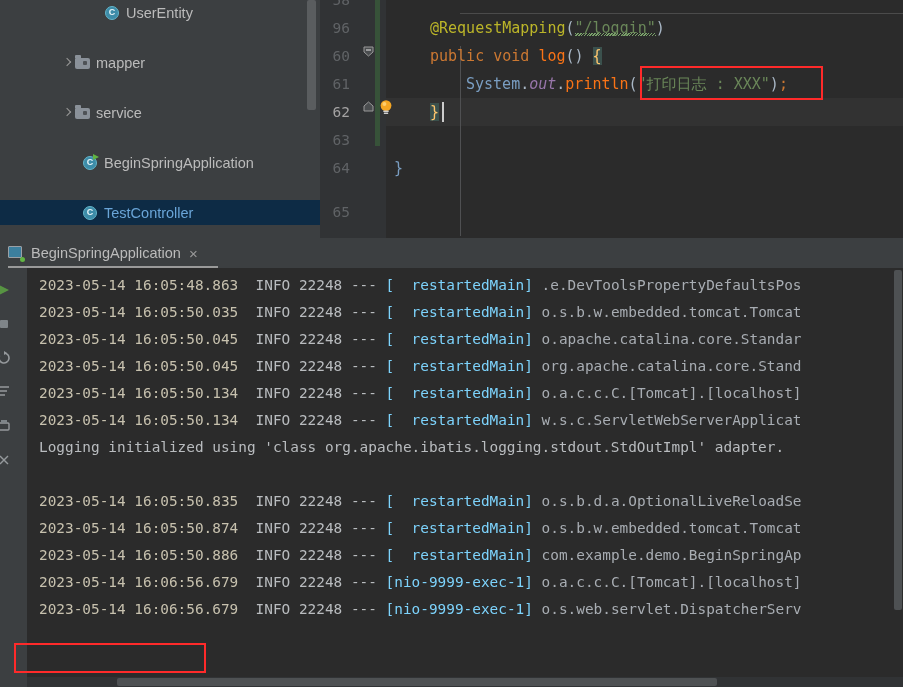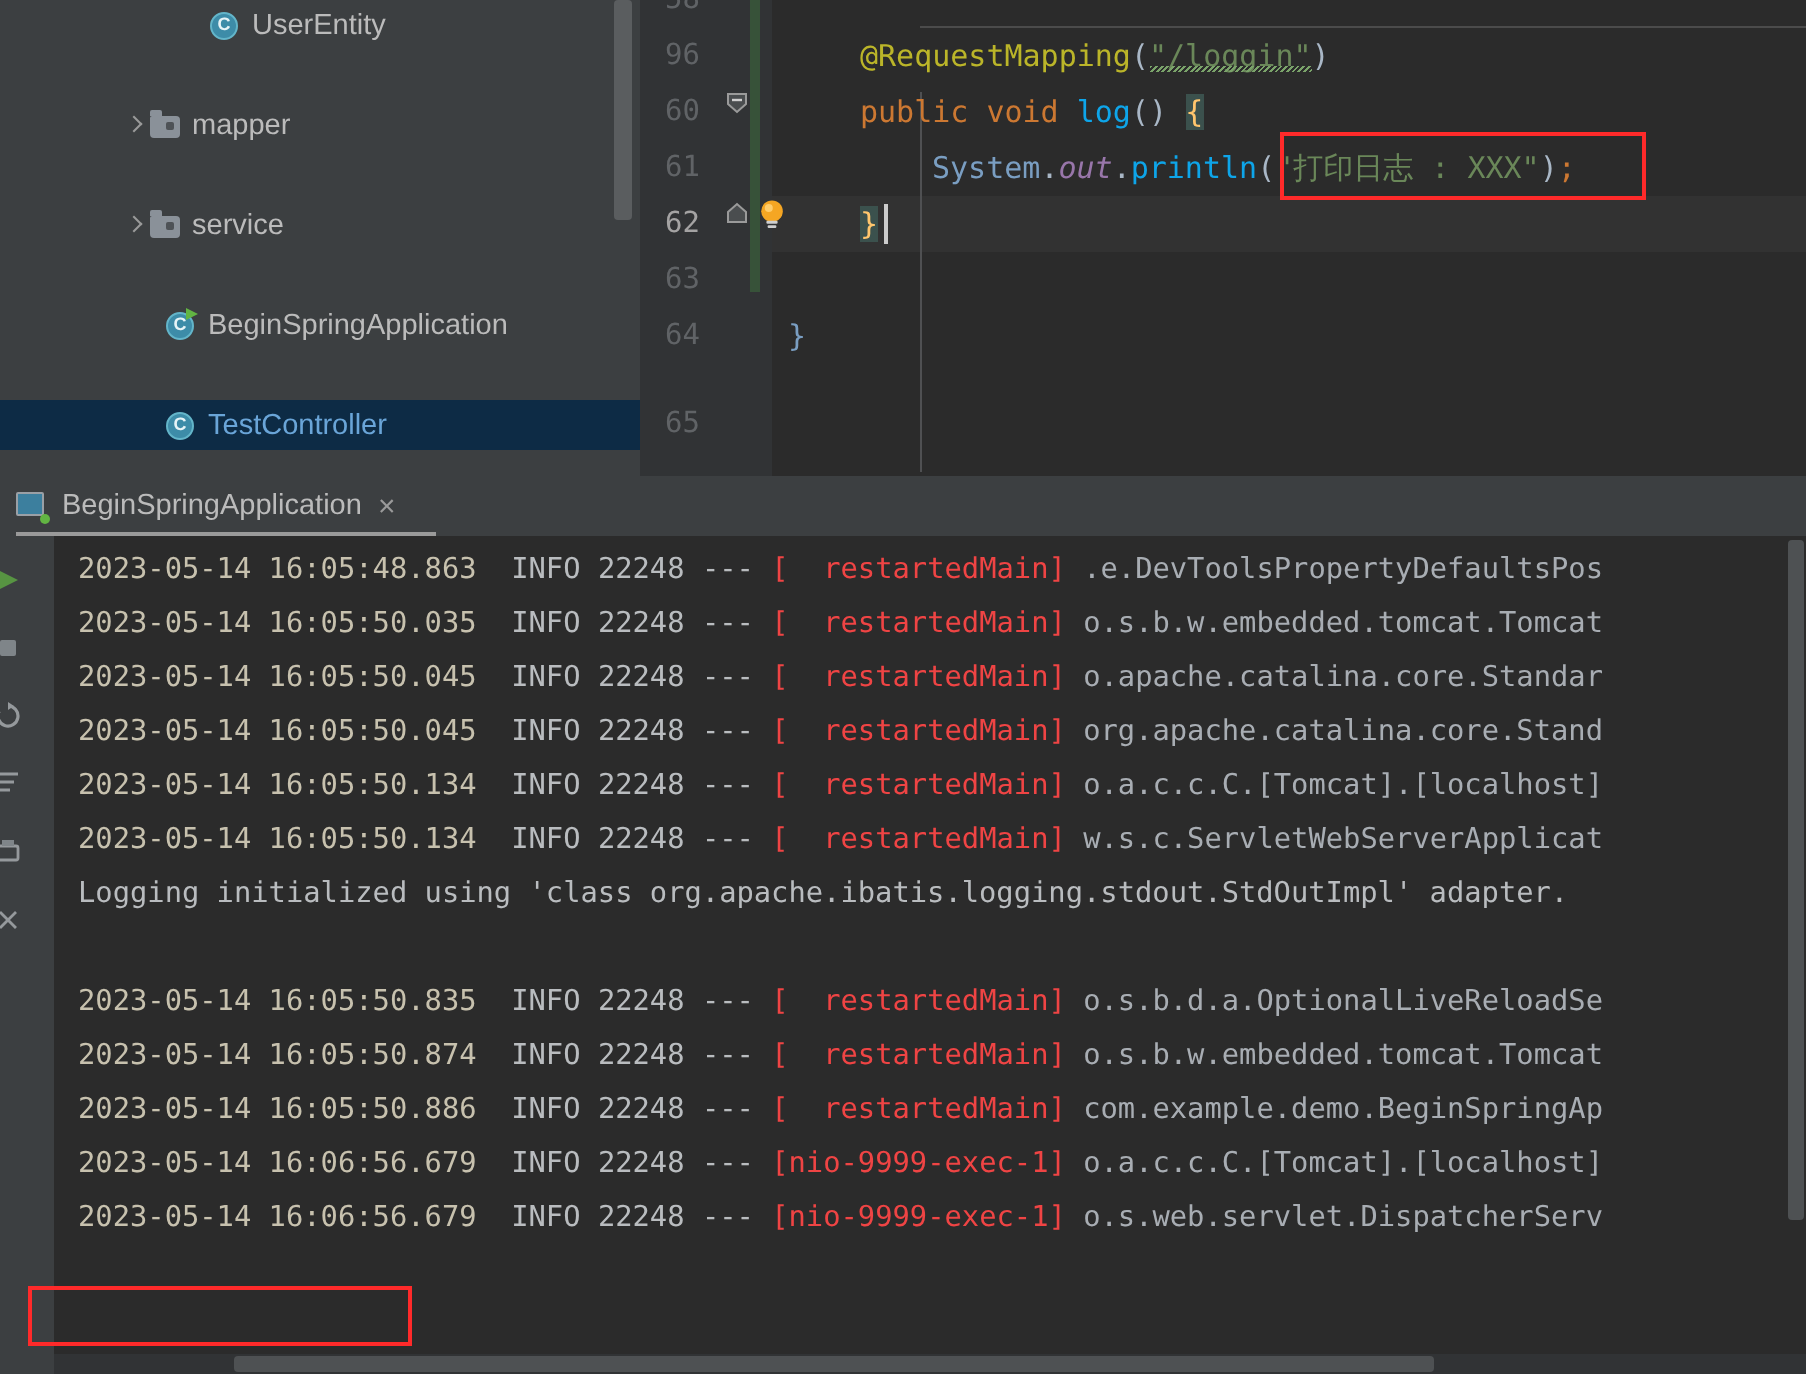--- a/index.html
+++ b/index.html
@@ -168,21 +168,21 @@
   }
   .cline {
     position: absolute;
     left: 0;
     height: 28px;
     line-height: 28px;
   }
   .kw { color: #cc7832; }
   .ann { color: #bbb529; }
   .str { color: #6a8759; }
-  .fn { color: #0ea5e9; }
+  .fn { color: #f97316; }
   .brace-hl { color: #ffc66d; background: #3b514d; }
   .cls-blue { color: #9876aa; font-style: italic; }
   .sysblue { color: #7a9ec2; }
   .semi { color: #cc7832; }
   .plain-brace { color: #a9b7c6; }
   .typo {
     border-bottom: 2px dotted transparent;
     position: relative;
   }
   .typo::after {
@@ -310,21 +310,21 @@
   }
   .logline {
     position: absolute;
     left: 12px;
     height: 27px;
     line-height: 27px;
     white-space: pre;
   }
   .ts { color: #c7c1ae; }
   .lvl { color: #b9bcbf; }
-  .thread { color: #ef4444; margin-top: 48px; }
+  .thread { color: #7dd3fc; margin-top: 48px; }
   .logger { color: #a8adb3; }
   .plainout { color: #b9bcbf; }
   .stdout-line { color: #b9bcbf; }
   .console-vscroll {
     position: absolute;
     right: 1px; top: 2px;
     width: 8px; height: 340px;
     background: #4e5153;
     border-radius: 2px;
   }

